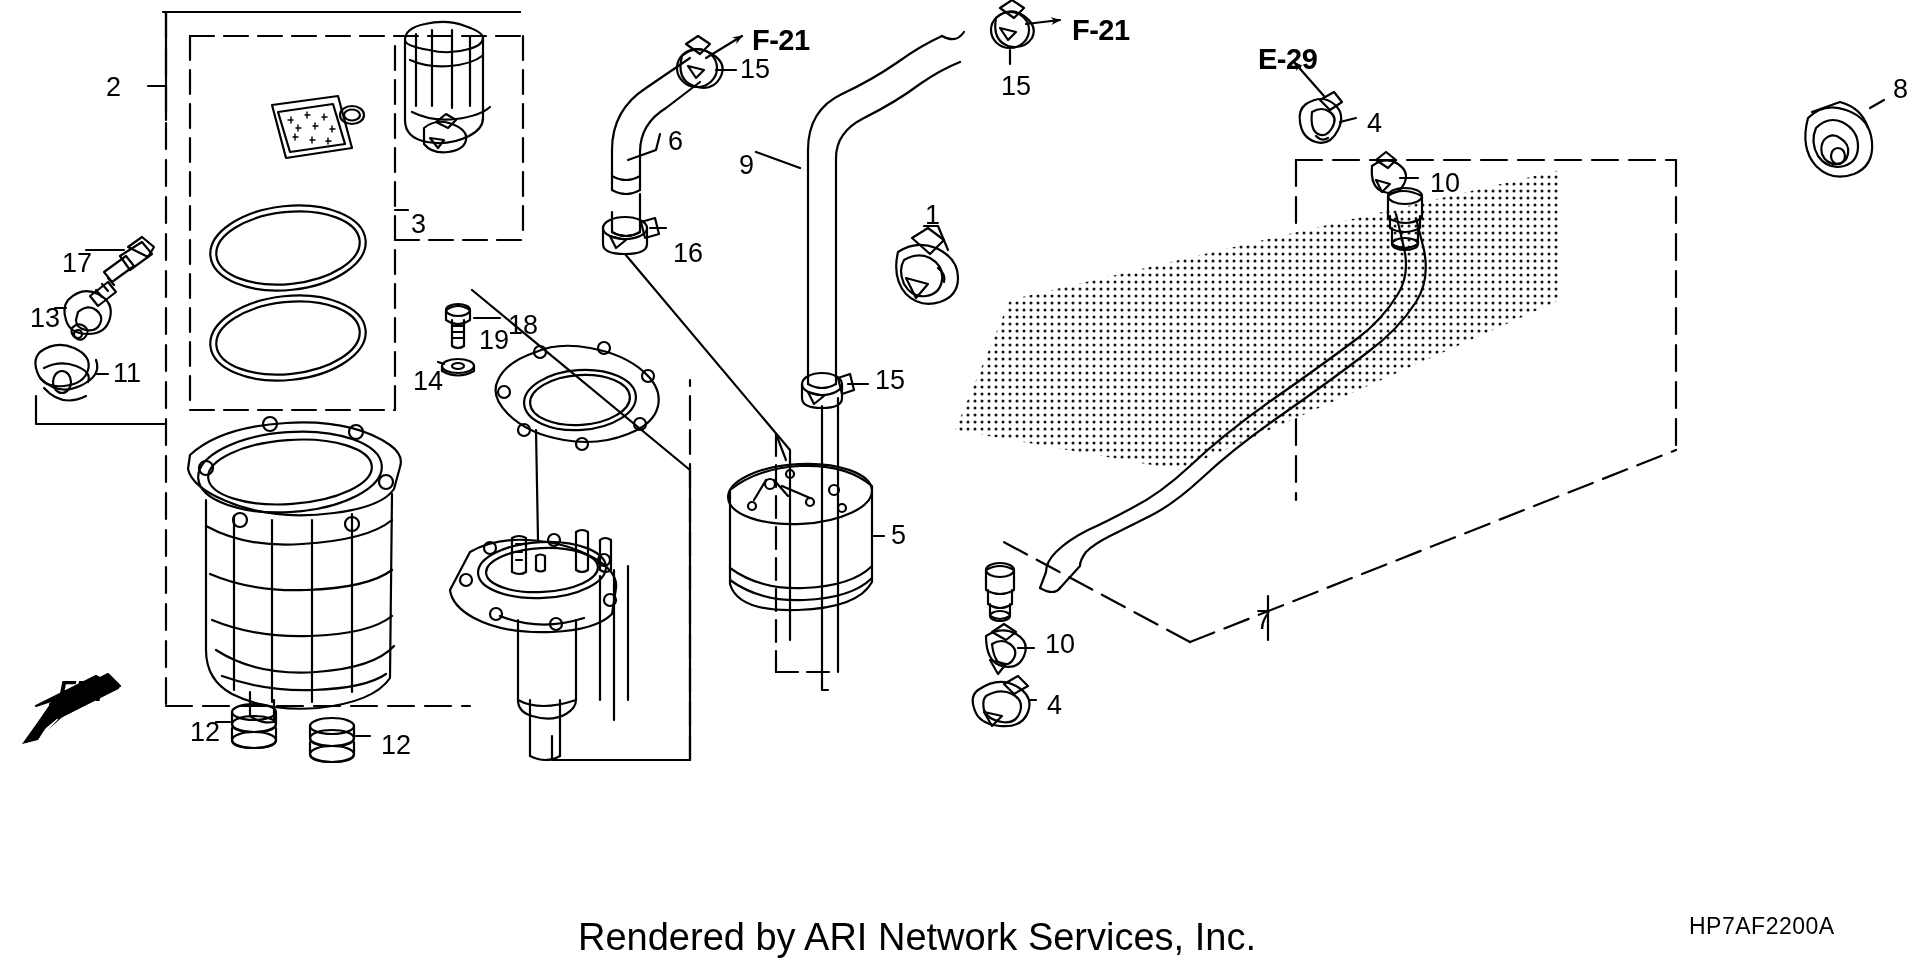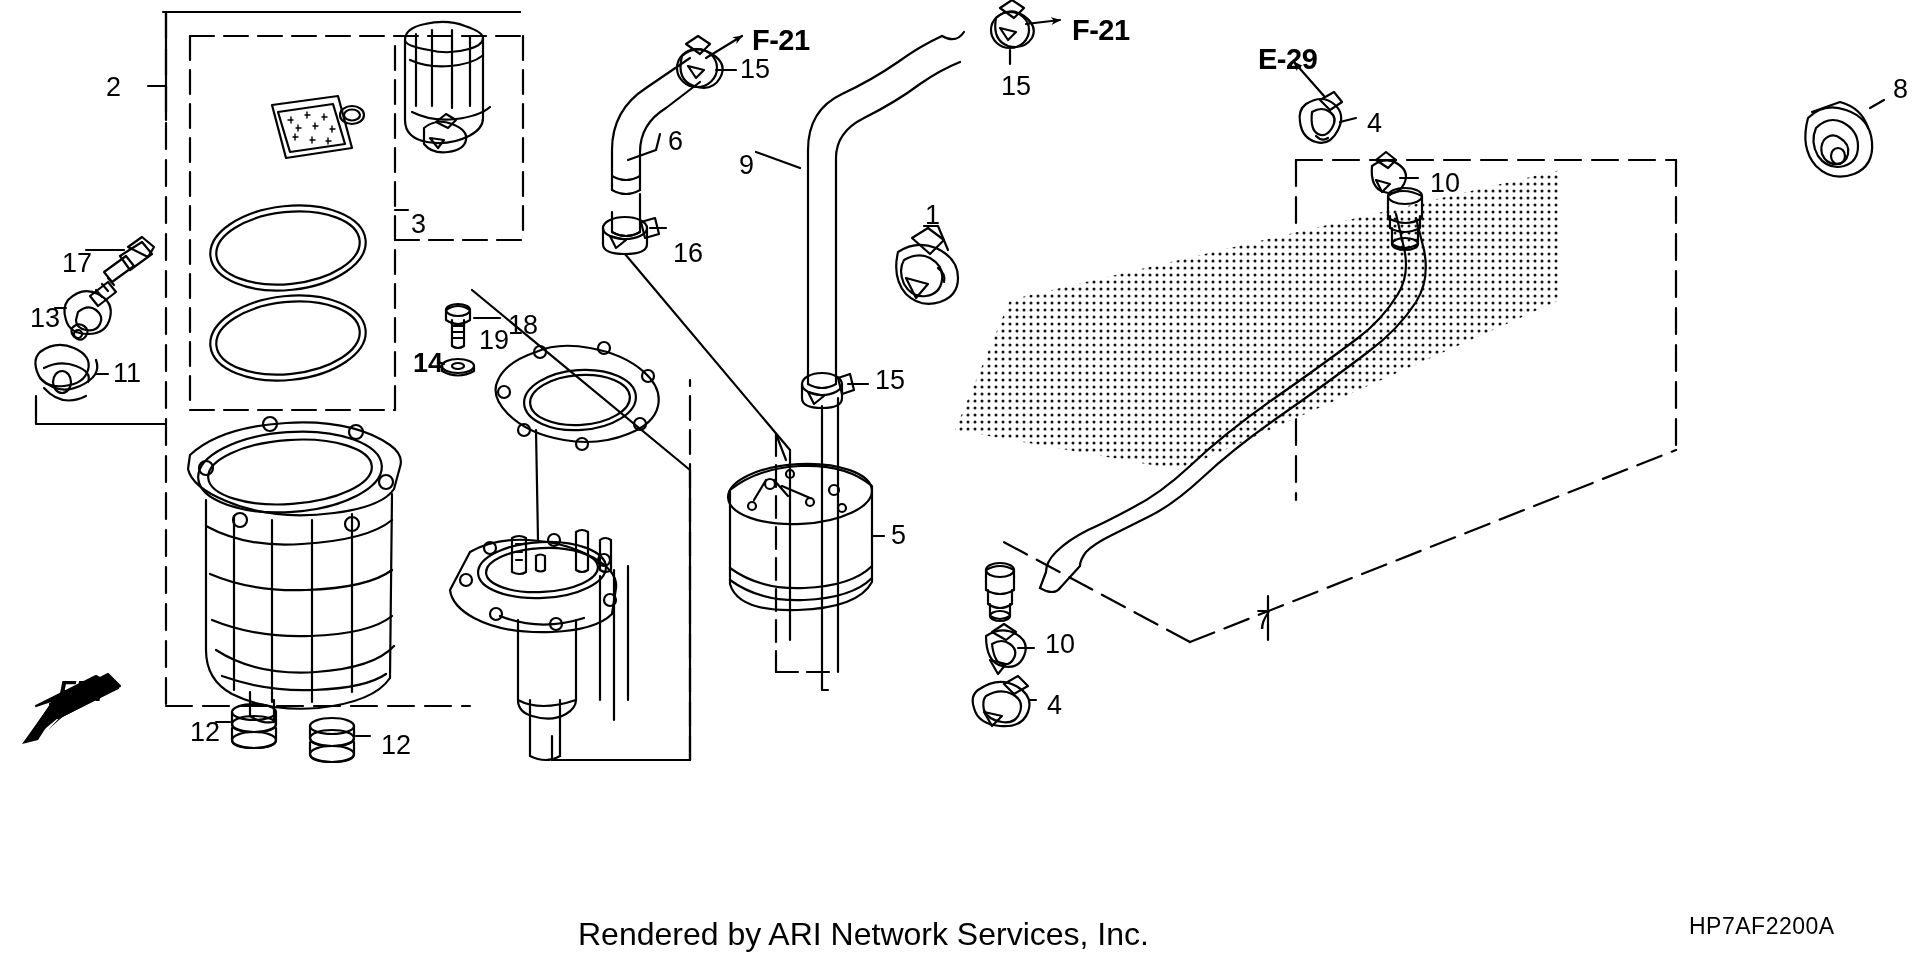--- a/index.html
+++ b/index.html
@@ -5,21 +5,21 @@
   html,body{margin:0;padding:0;background:#ffffff;}
   body{width:1920px;height:960px;overflow:hidden;
        font-family:"Liberation Sans", sans-serif;color:#000;}
   #sheet{position:relative;width:1920px;height:960px;background:#fff;}
   #sheet svg{position:absolute;left:0;top:0;}
   .lbl{position:absolute;font-family:"Liberation Sans",sans-serif;
        font-size:27px;font-weight:400;color:#000;line-height:1;white-space:nowrap;}
   .lbl.big{font-size:29px;font-weight:bold;letter-spacing:-0.5px;}
   .lbl.fr{font-size:29px;font-weight:bold;font-style:italic;letter-spacing:-1px;}
   .lbl.code{font-size:23px;font-weight:400;letter-spacing:0.5px;}
-  .lbl.credit{font-size:32px;font-weight:400;}
+  .lbl.credit{font-size:38px;font-weight:400;}
 </style>
 </head>
 <body>
 
 <div id="sheet">
 
   <svg width="1920" height="960" viewBox="0 0 1920 960">
     <defs>
       <pattern id="dots" width="7" height="7" patternUnits="userSpaceOnUse">
         <rect width="7" height="7" fill="#fff"></rect>
@@ -407,21 +407,21 @@
   <div class="lbl big" style="left:1072px;top:16px;">F-21</div>
   <div class="lbl big" style="left:1258px;top:45px;">E-29</div>
 
   <div class="lbl" style="left:106px;top:74px;">2</div>
   <div class="lbl" style="left:411px;top:211px;">3</div>
   <div class="lbl" style="left:62px;top:250px;">17</div>
   <div class="lbl" style="left:30px;top:305px;">13</div>
   <div class="lbl" style="left:113px;top:360px;">11</div>
   <div class="lbl" style="left:479px;top:285px;margin-top:42px;">19</div>
   <div class="lbl" style="left:508px;top:312px;">18</div>
-  <div class="lbl" style="left:413px;top:350px;font-weight:bold;">14</div>
+  <div class="lbl" style="left:413px;top:368px;">14</div>
   <div class="lbl" style="left:668px;top:128px;">6</div>
   <div class="lbl" style="left:673px;top:212px;margin-top:28px;">16</div>
   <div class="lbl" style="left:740px;top:56px;">15</div>
   <div class="lbl" style="left:1001px;top:73px;">15</div>
   <div class="lbl" style="left:875px;top:367px;">15</div>
   <div class="lbl" style="left:739px;top:152px;">9</div>
   <div class="lbl" style="left:925px;top:202px;">1</div>
   <div class="lbl" style="left:891px;top:522px;">5</div>
   <div class="lbl" style="left:1367px;top:110px;">4</div>
   <div class="lbl" style="left:1430px;top:170px;">10</div>

